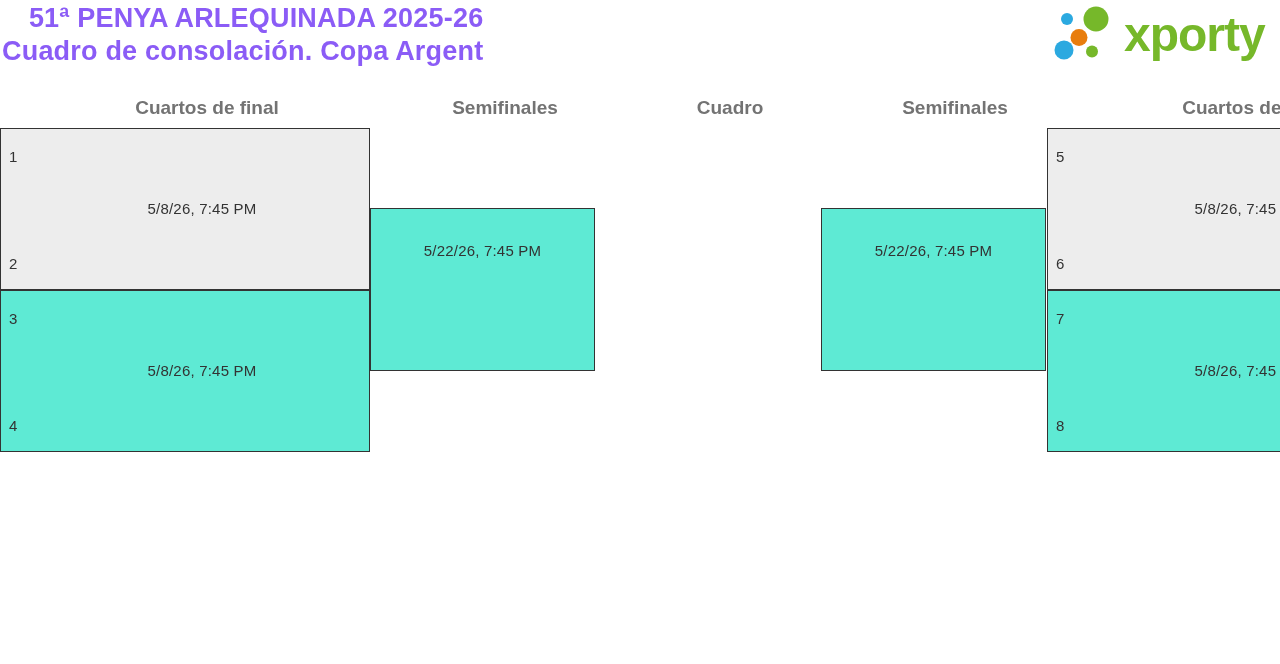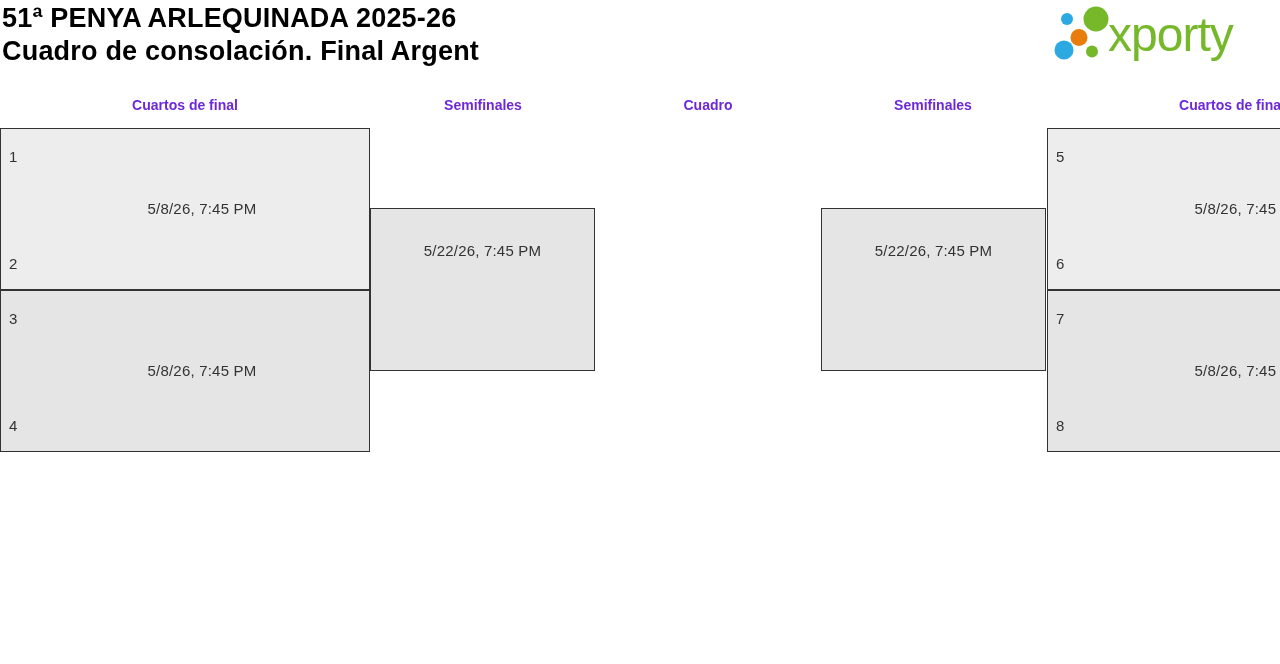--- a/index.html
+++ b/index.html
@@ -13,21 +13,22 @@
     width: 1280px;
     height: 664px;
     overflow: hidden;
     background: #ffffff;
   }
   
   .title-block {
     position: absolute;
     left: 2px;
     top: 2px;
-    color: #000000;
+    color: #8b5cf6;
+    text-align: right;
   }
   .title-line {
     font-size: 27px;
     font-weight: 700;
     line-height: 33px;
     letter-spacing: 0.2px;
     white-space: nowrap;
   }
   .logo {
     position: absolute;
@@ -38,45 +39,46 @@
   }
   .logo-dots {
     position: absolute;
     left: 0;
     top: 0;
     width: 64px;
     height: 64px;
   }
   .logo-text {
     position: absolute;
-    left: 60px;
+    left: 76px;
     top: 0;
     font-size: 48px;
     line-height: 62px;
-    font-weight: 400;
+    font-weight: 700;
     letter-spacing: -1px;
     color: var(--brand-green, #76b82a);
     white-space: nowrap;
   }
   
   .round-header {
     position: absolute;
     top: 97px;
     transform: translateX(-50%);
-    font-size: 14px;
+    font-size: 19px;
     font-weight: 600;
-    color: #6d28d9;
+    color: #737373;
     white-space: nowrap;
+    margin-left: 22px;
   }
   
   .match {
     position: absolute;
     box-sizing: border-box;
     border: 1px solid var(--line-color, #333333);
-    background: #e5e5e5;
+    background: #5eead4;
   }
   .match.shaded {
     background: var(--shade-color, #ededed);
   }
   .seed {
     position: absolute;
     left: 8px;
     font-size: 15px;
     line-height: 16px;
     color: #333333;
@@ -105,21 +107,21 @@
   }
   .final-date { top: 32px; }
 </style>
 </head>
 <body>
 
 <div class="page">
 
   <div class="title-block">
     <div class="title-line">51ª PENYA ARLEQUINADA 2025-26</div>
-    <div class="title-line">Cuadro de consolación. Final Argent</div>
+    <div class="title-line">Cuadro de consolación. Copa Argent</div>
   </div>
 
   <div class="logo">
     <svg class="logo-dots" viewBox="0 0 64 64" xmlns="http://www.w3.org/2000/svg">
       <circle cx="19" cy="15" r="6" fill="#2ba9e0"></circle>
       <circle cx="48" cy="15" r="12.5" fill="#76b82a"></circle>
       <circle cx="31" cy="33.5" r="8.5" fill="#e87d0d"></circle>
       <circle cx="16" cy="46" r="9.5" fill="#2ba9e0"></circle>
       <circle cx="44" cy="47.5" r="6" fill="#76b82a"></circle>
     </svg>

